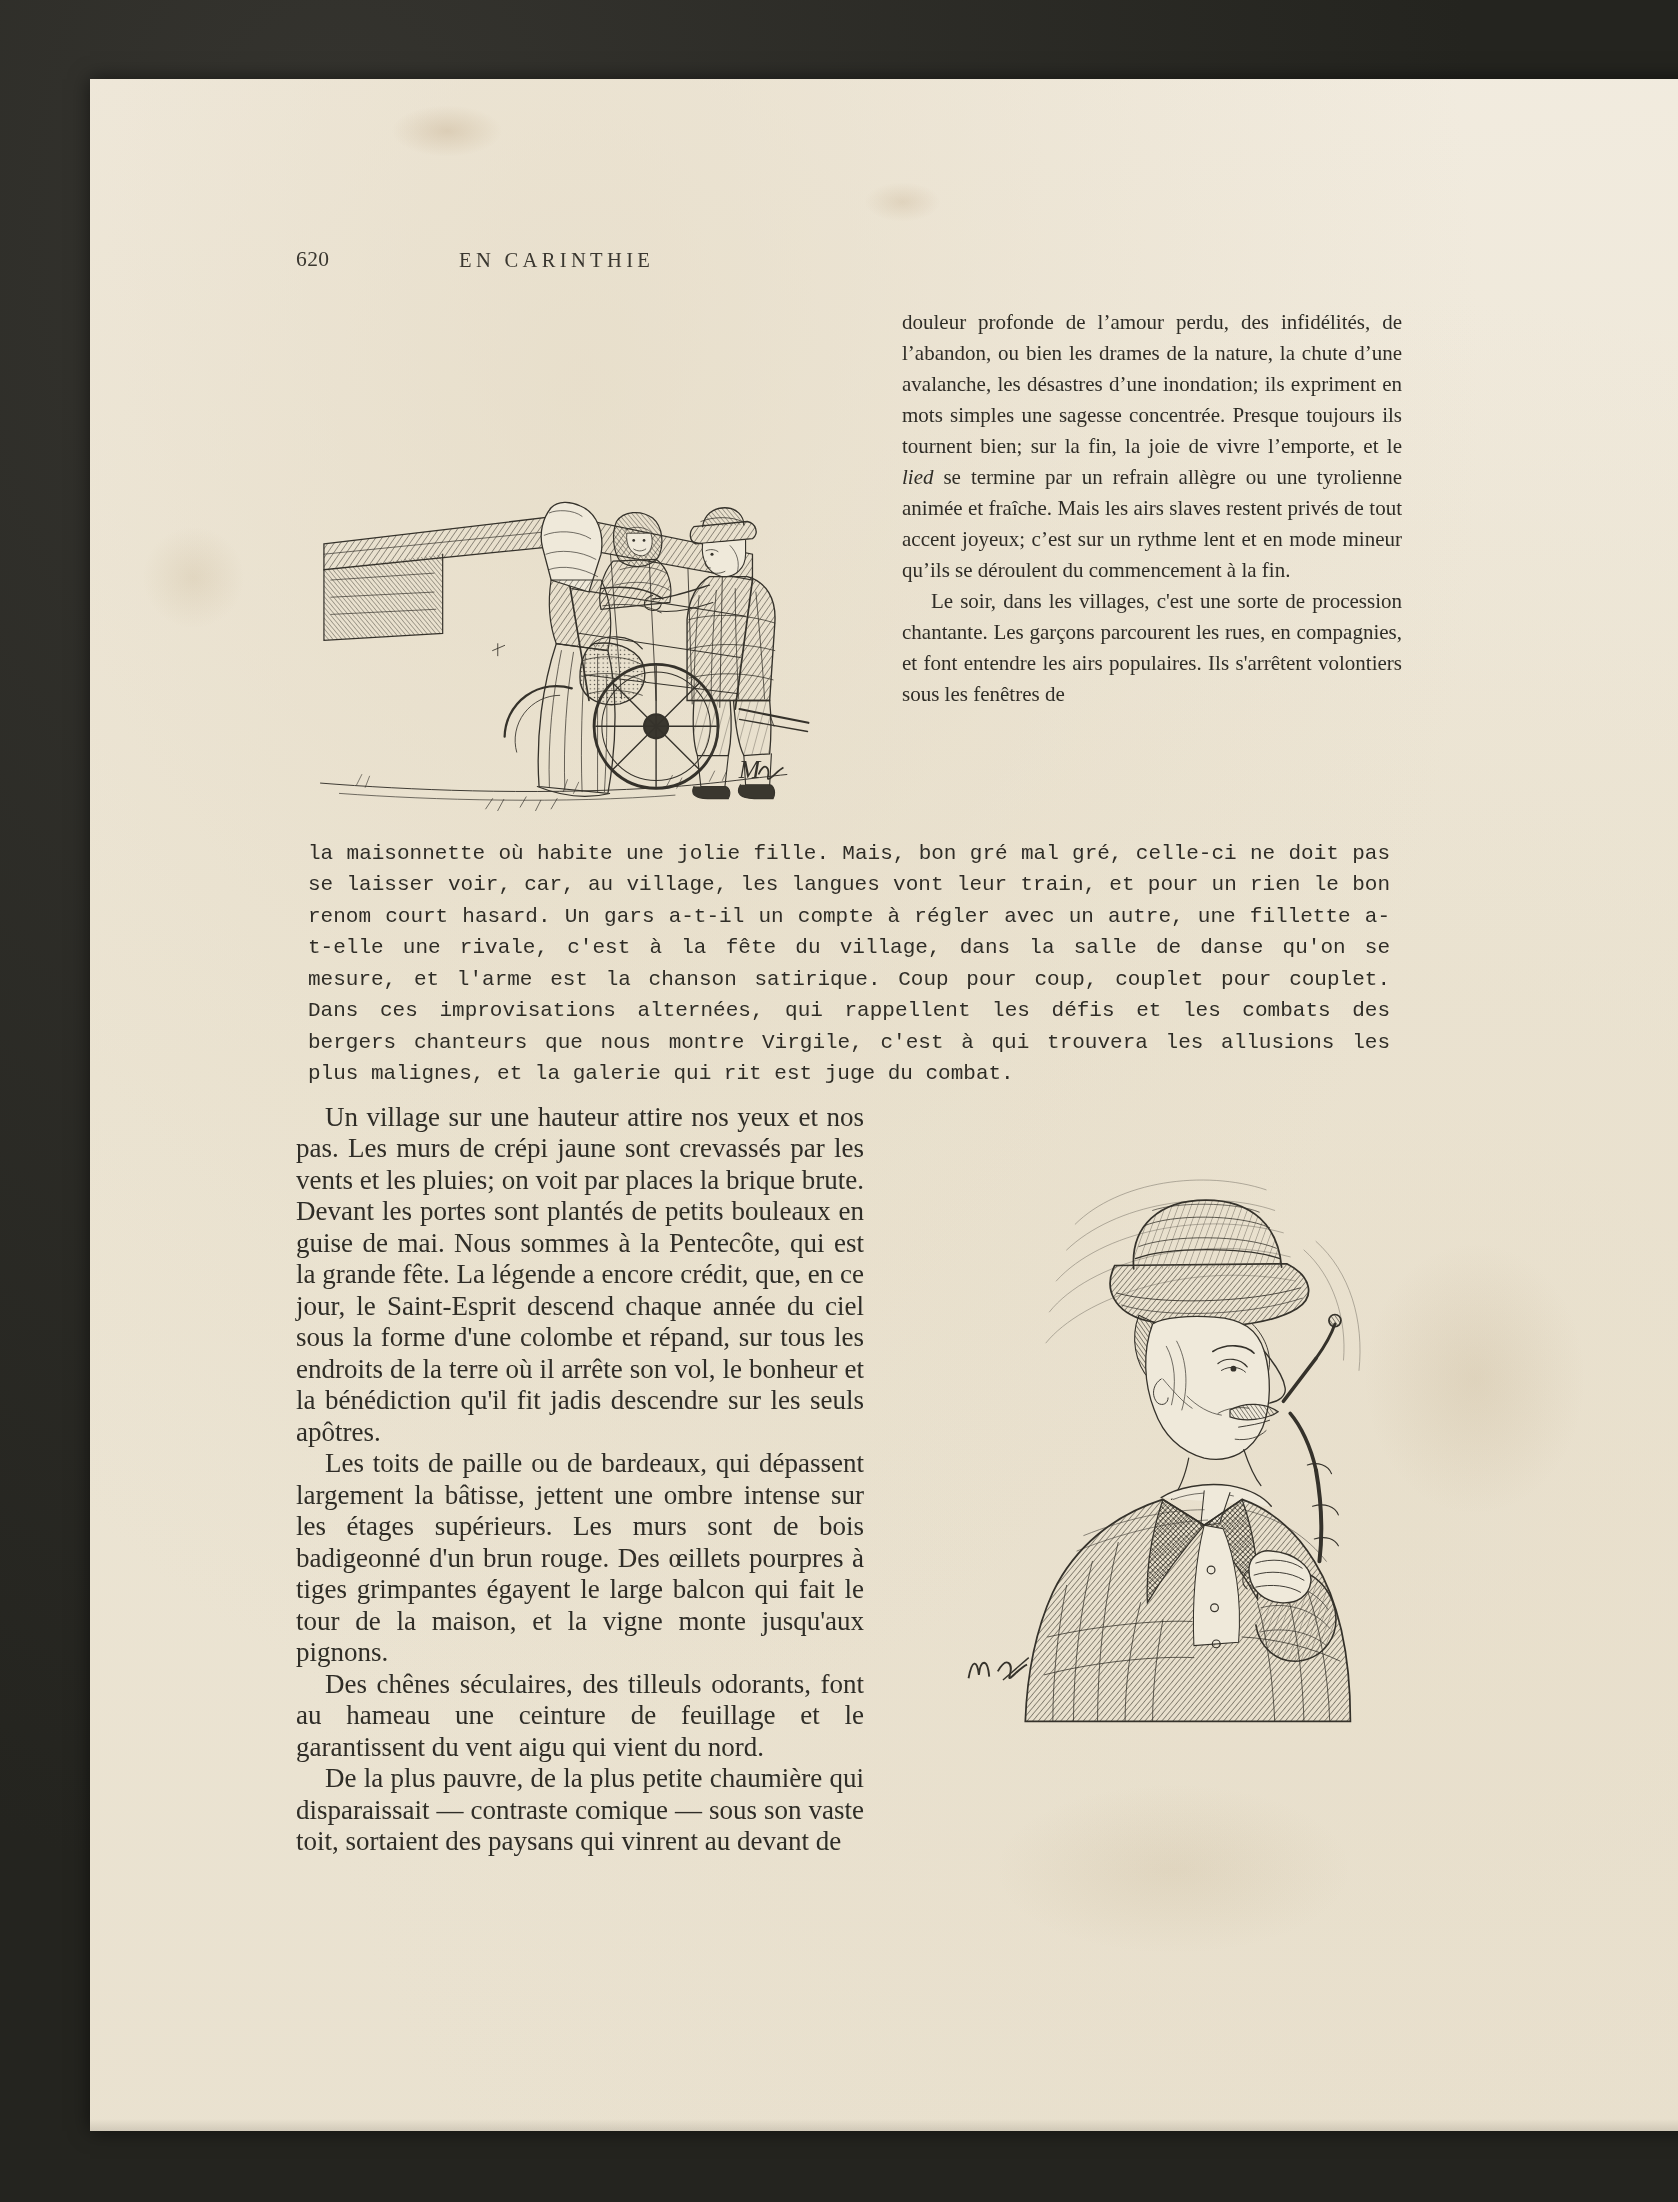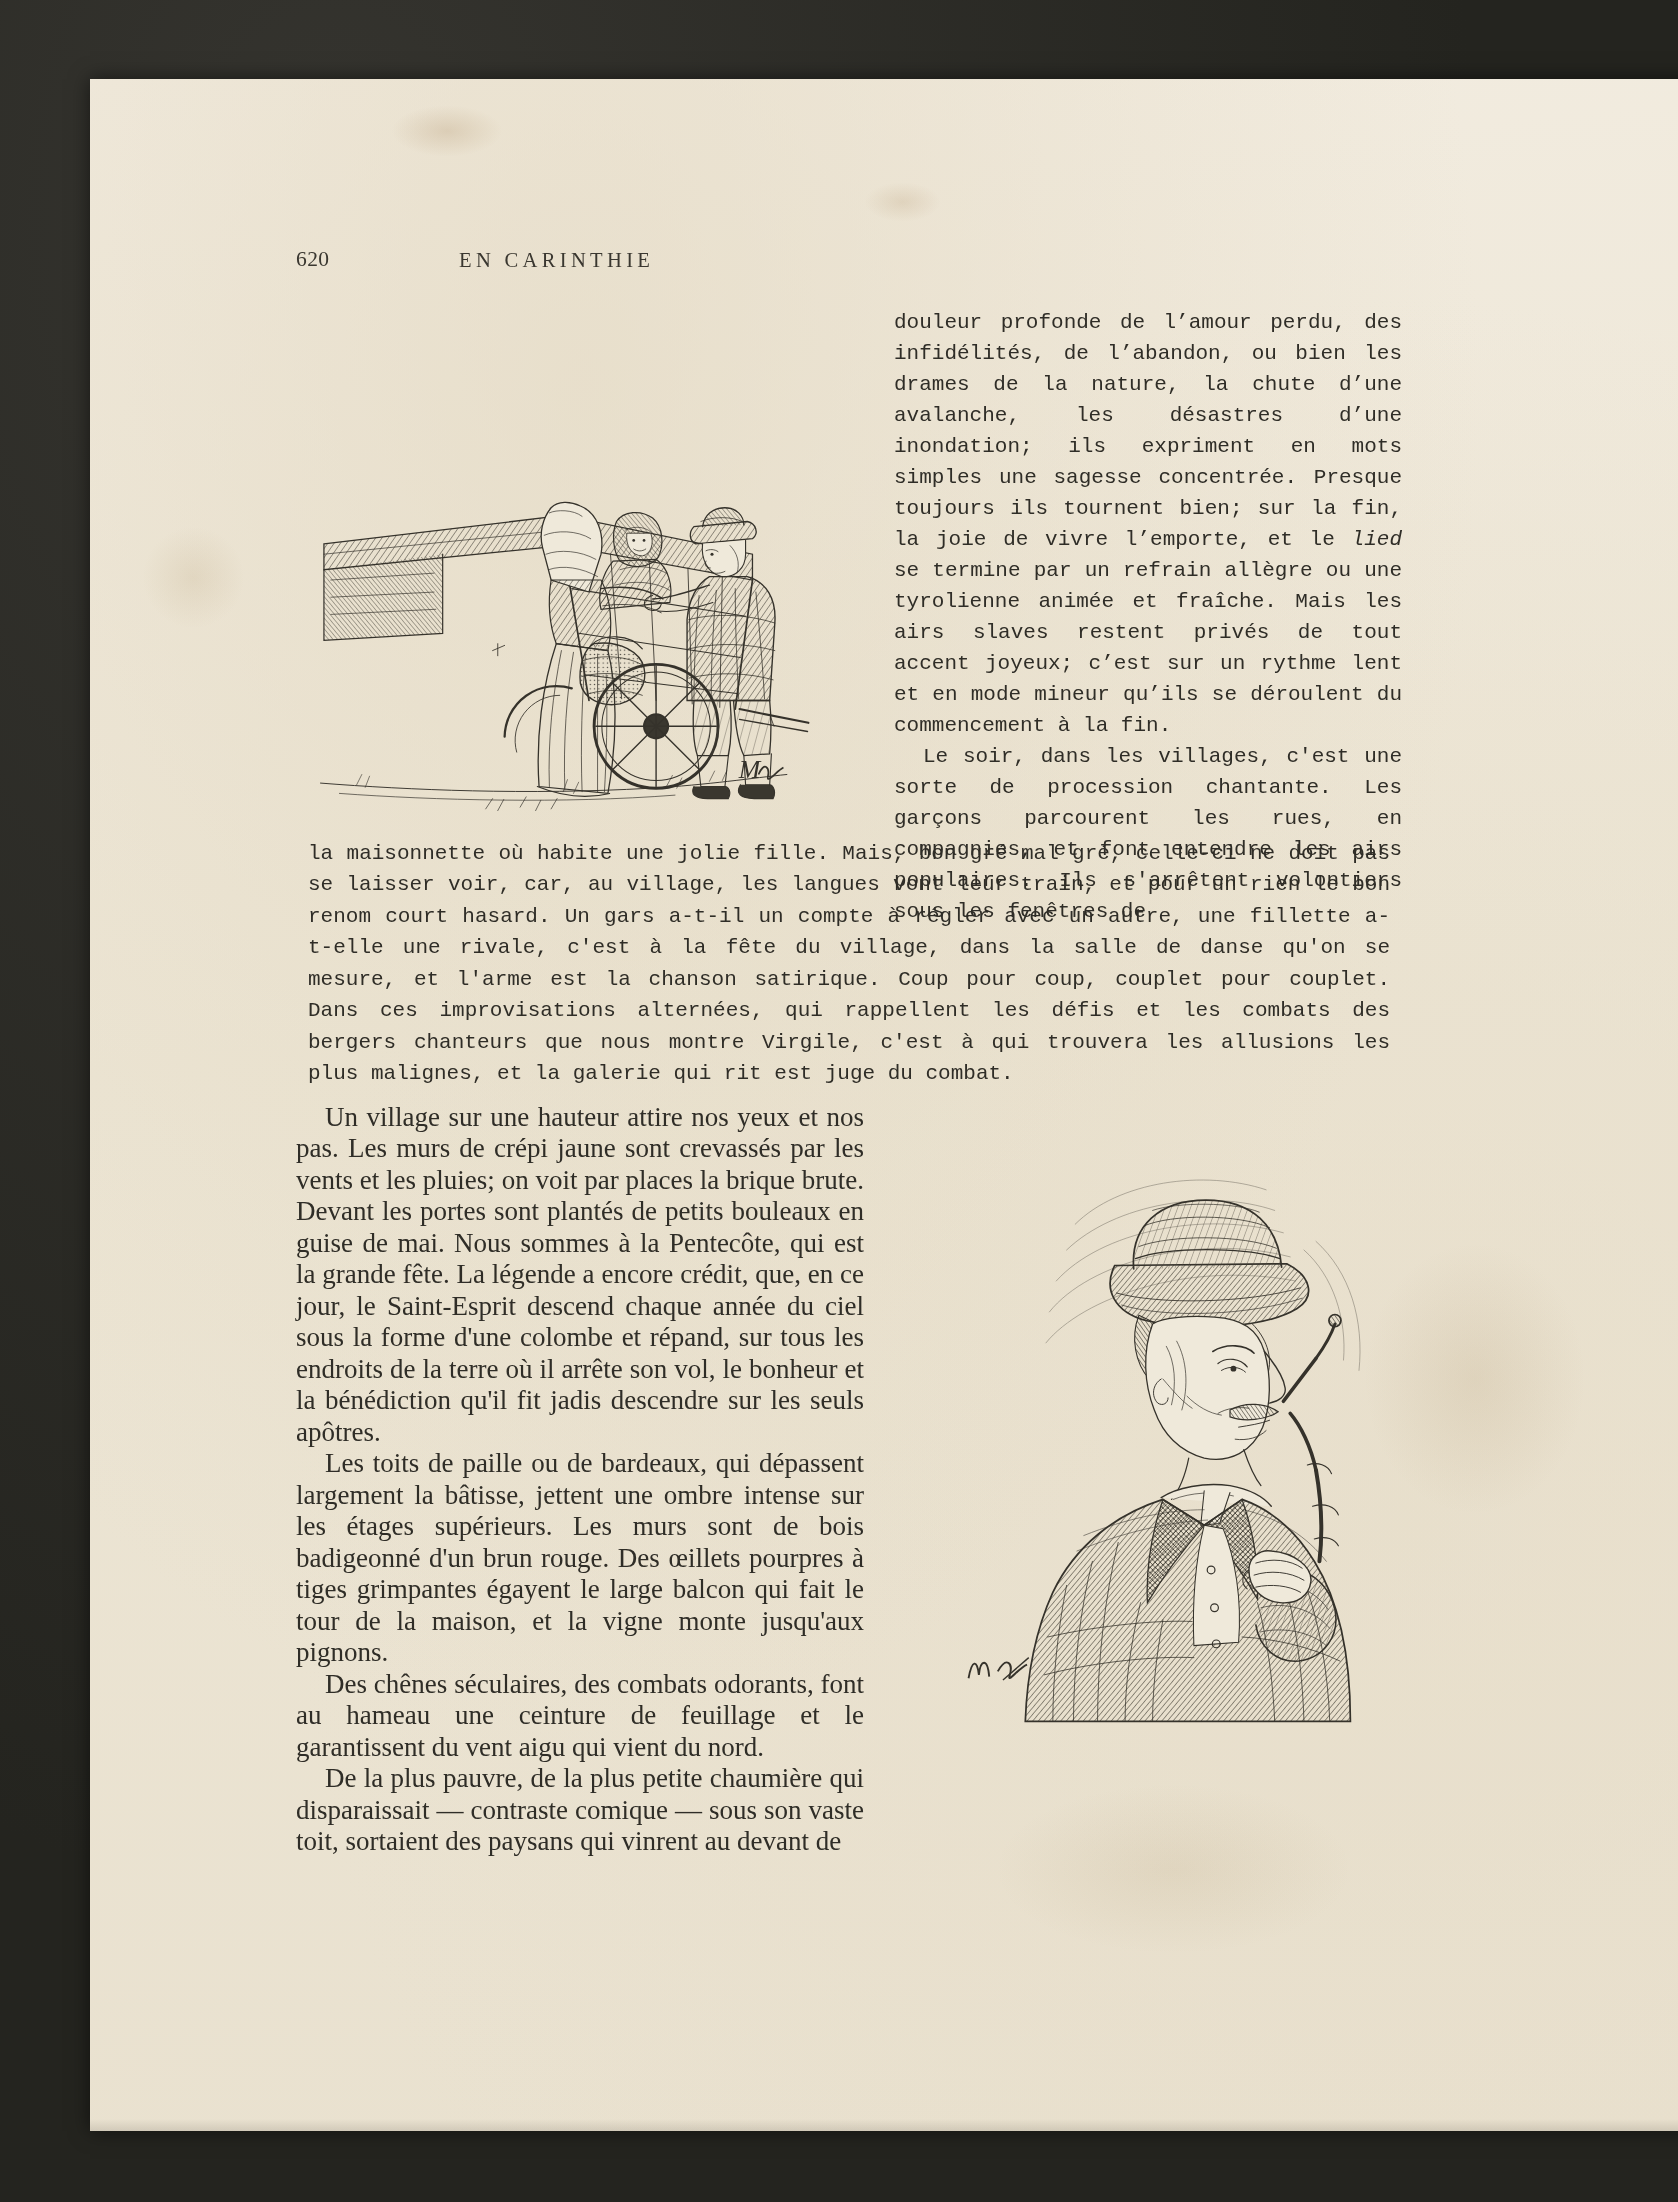--- a/index.html
+++ b/index.html
@@ -122,21 +122,21 @@
     position: absolute;
     right: 0;
     top: 19px;
     width: 512px;
     font-size: 21px;
     line-height: 31px;
     text-align: justify;
     text-justify: inter-word;
     color: #2f2d27;
   }
-  .col-right p { margin: 0 0 0 4px; font-family: Liberation Mono, monospace; }
+  .col-right p { margin: 0 0 0 12px; }
   .col-right p + p { text-indent: 29px; }
 
   .full-text {
     position: relative;
     width: 100%;
     font-size: 21px;
     line-height: 31.5px;
     text-align: justify;
     color: #2f2d27;
   }
@@ -346,21 +346,21 @@
 
     <div class="full-text">
       <p style="text-indent:0">la maisonnette où habite une jolie fille. Mais, bon gré mal gré, celle-ci ne doit pas se laisser voir, car, au village, les langues vont leur train, et pour un rien le bon renom court hasard. Un gars a-t-il un compte à régler avec un autre, une fillette a-t-elle une rivale, c'est à la fête du village, dans la salle de danse qu'on se mesure, et l'arme est la chanson satirique. Coup pour coup, couplet pour couplet. Dans ces improvisations alternées, qui rappellent les défis et les combats des bergers chanteurs que nous montre Virgile, c'est à qui trouvera les allusions les plus malignes, et la galerie qui rit est juge du combat.</p>
     </div>
 
     <div class="lower-block">
 
       <div class="narrow-col">
         <p>Un village sur une hauteur attire nos yeux et nos pas. Les murs de crépi jaune sont crevassés par les vents et les pluies; on voit par places la brique brute. Devant les portes sont plantés de petits bouleaux en guise de mai. Nous sommes à la Pentecôte, qui est la grande fête. La légende a encore crédit, que, en ce jour, le Saint-Esprit descend chaque année du ciel sous la forme d'une colombe et répand, sur tous les endroits de la terre où il arrête son vol, le bonheur et la bénédiction qu'il fit jadis descendre sur les seuls apôtres.</p>
         <p>Les toits de paille ou de bardeaux, qui dépassent largement la bâtisse, jettent une ombre intense sur les étages supérieurs. Les murs sont de bois badigeonné d'un brun rouge. Des œillets pourpres à tiges grimpantes égayent le large balcon qui fait le tour de la maison, et la vigne monte jusqu'aux pignons.</p>
-        <p>Des chênes séculaires, des combats odorants, font au hameau une ceinture de feuillage et le garantissent du vent aigu qui vient du nord.</p>
+        <p>Des chênes séculaires, des tilleuls odorants, font au hameau une ceinture de feuillage et le garantissent du vent aigu qui vient du nord.</p>
         <p>De la plus pauvre, de la plus petite chaumière qui disparaissait — contraste comique — sous son vaste toit, sortaient des paysans qui vinrent au devant de</p>
       </div>
 
       <div class="fig-piper">
         <svg viewBox="0 0 560 700" width="482" height="602" xmlns="http://www.w3.org/2000/svg">
           <defs>
             <pattern id="p-hatch1" width="5" height="5" patternUnits="userSpaceOnUse" patternTransform="rotate(40)">
               <line x1="0" y1="0" x2="0" y2="5" stroke="#3b382f" stroke-width="1.2"></line>
             </pattern>
             <pattern id="p-hatch2" width="4" height="4" patternUnits="userSpaceOnUse" patternTransform="rotate(-35)">

